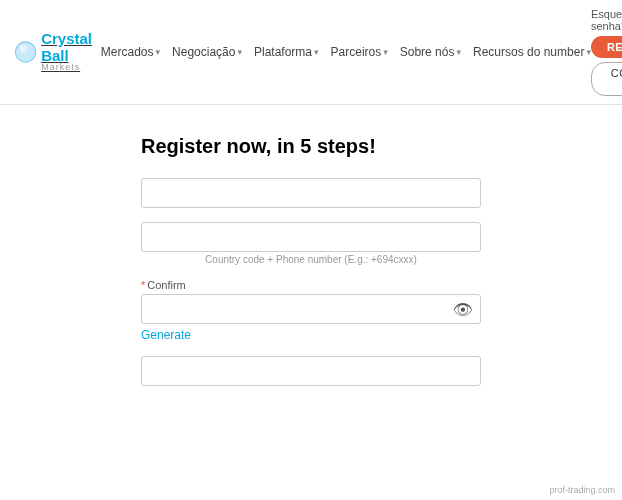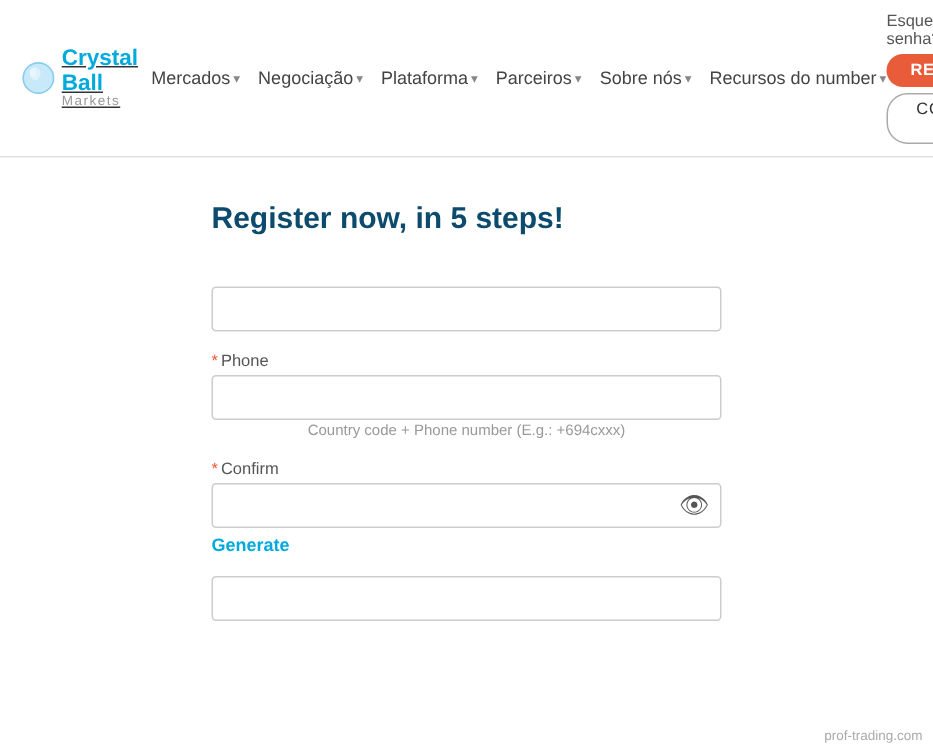--- a/index.html
+++ b/index.html
@@ -85,22 +85,22 @@
       padding: 30px 20px 20px;
     }
 
     .form-container {
       width: 340px;
     }
 
     .page-title {
       font-size: 20px;
       font-weight: bold;
-      color: #0c4a6e;
-      margin-bottom: 33px;
+      color: #000000;
+      margin-bottom: 20px;
     }
 
     .form-group {
       margin-bottom: 14px;
     }
 
     .field-label {
       font-size: 11px;
       color: #555;
       margin-bottom: 3px;
@@ -144,21 +144,20 @@
       cursor: pointer;
     }
 
     .generate-link {
       color: #00aadd;
       font-size: 12px;
       cursor: pointer;
       text-decoration: none;
       display: inline-block;
       margin-top: 4px;
-      font-weight: bold;
     }
 
     .watermark {
       position: fixed;
       bottom: 4px;
       right: 4px;
       font-size: 9px;
       color: #aaa;
       background: rgba(255,255,255,0.7);
       padding: 1px 3px;
@@ -219,23 +218,20 @@
 <div class="main-content">
   <div class="form-container">
     <h2 class="page-title">Register now, in 5 steps!</h2>
 
     <div class="form-group">
       <input class="form-input" type="text" style="">
     </div>
 
 
     <div class="form-group">
-      <label class="field-label">
-        <span class="required-star">*</span><span>Phone</span>
-      </label>
       <input class="form-input" type="tel" style="">
       <div class="phone-hint">Country code + Phone number (E.g.: +694cxxx)</div>
     </div>
 
     <div class="form-group">
       <label class="field-label">
         <span class="required-star">*</span><span>Confirm</span>
       </label>
       <div class="password-wrapper">
         <input class="form-input" type="password" style="">

